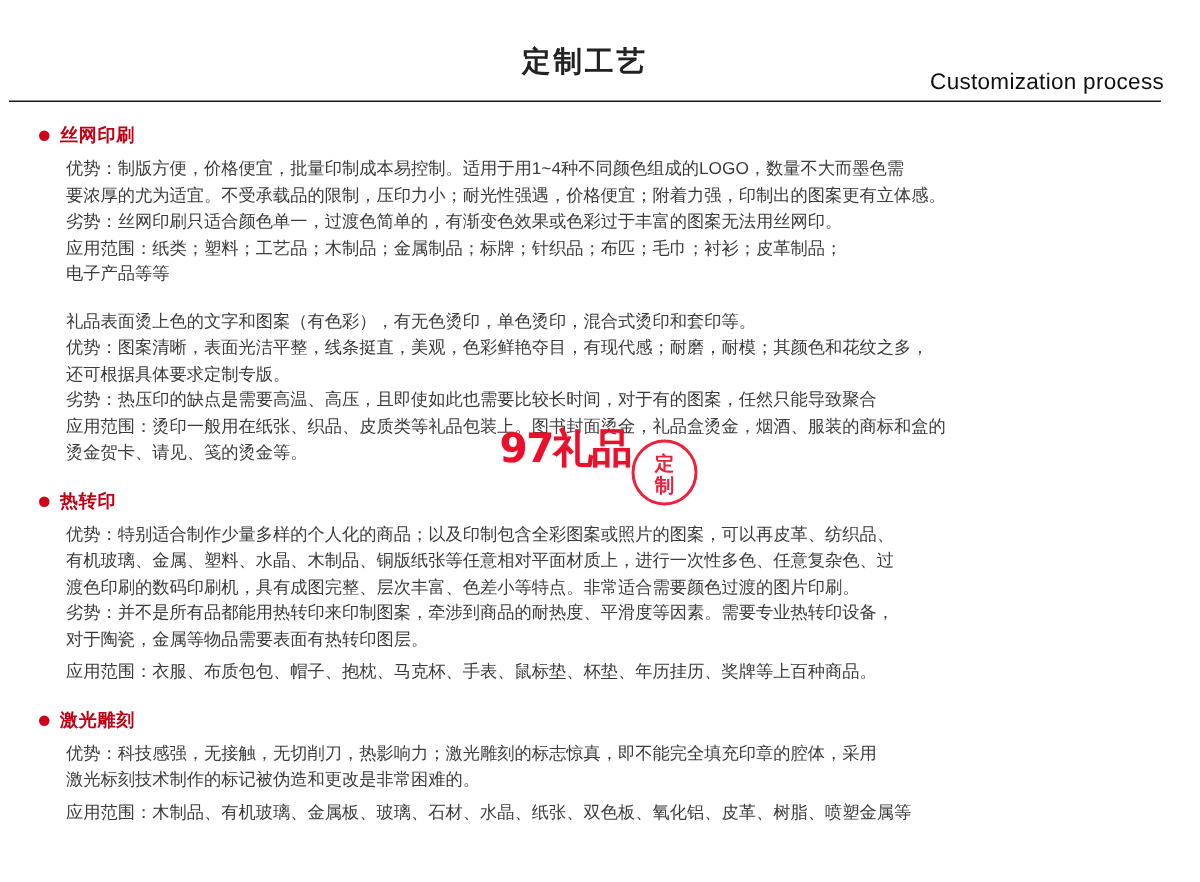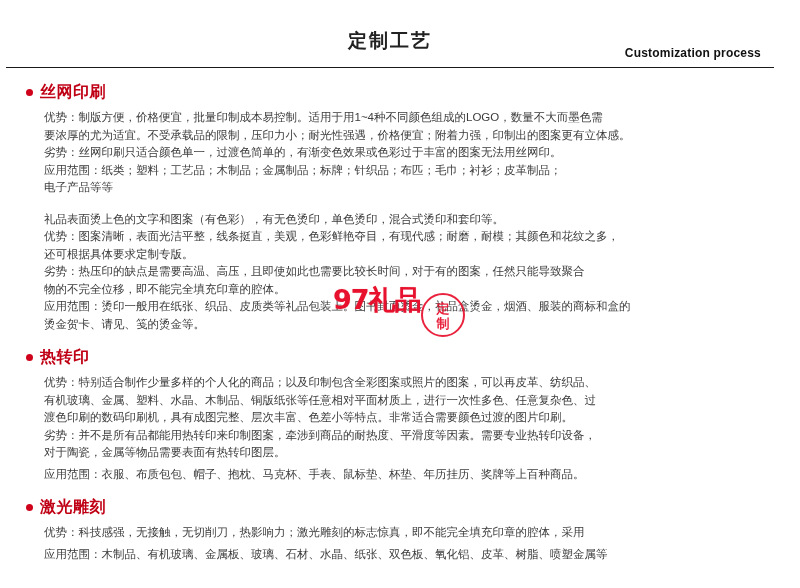--- a/index.html
+++ b/index.html
@@ -26,24 +26,24 @@
     position: relative;
   }
   .header-title {
     font-size: 19px;
     font-weight: bold;
     color: #222;
     letter-spacing: 2px;
   }
   .header-sub {
     position: absolute;
-    right: 19px;
+    right: 4px;
     top: 46px;
-    font-size: 12px;
-    font-weight: bold;
+    font-size: 15px;
+    font-weight: normal;
     color: #111;
     letter-spacing: 0.2px;
   }
   .rule {
     margin: 13px 6px 0 6px;
     border-top: 1px solid #1a1a1a;
     height: 0;
   }
   
   .content {
@@ -57,21 +57,21 @@
     margin-bottom: 6px;
   }
   .bullet {
     width: 7px; height: 7px;
     border-radius: 50%;
     background: #d0021b;
     display: inline-block;
     flex: 0 0 auto;
   }
   .sec-title {
-    font-size: 16px;
+    font-size: 12px;
     font-weight: bold;
     color: #c00014;
     letter-spacing: 0.5px;
   }
   .para {
     margin: 0 0 2px 0;
     padding-left: 18px;
     font-size: 11.5px;
     line-height: 17.5px;
     color: #3b3b3b;
@@ -137,21 +137,20 @@
       <p class="para tight">劣势：丝网印刷只适合颜色单一，过渡色简单的，有渐变色效果或色彩过于丰富的图案无法用丝网印。</p>
       <p class="para tight">应用范围：纸类；塑料；工艺品；木制品；金属制品；标牌；针织品；布匹；毛巾；衬衫；皮革制品；</p>
       <p class="para tight">电子产品等等</p>
     </div>
 
     <div class="section">
       <p class="para tight">礼品表面烫上色的文字和图案（有色彩），有无色烫印，单色烫印，混合式烫印和套印等。</p>
       <p class="para tight">优势：图案清晰，表面光洁平整，线条挺直，美观，色彩鲜艳夺目，有现代感；耐磨，耐模；其颜色和花纹之多，</p>
       <p class="para tight">还可根据具体要求定制专版。</p>
       <p class="para tight">劣势：热压印的缺点是需要高温、高压，且即使如此也需要比较长时间，对于有的图案，任然只能导致聚合</p>
-      <p class="para tight">物的不完全位移，即不能完全填充印章的腔体。</p>
       <p class="para tight">应用范围：烫印一般用在纸张、织品、皮质类等礼品包装上。图书封面烫金，礼品盒烫金，烟酒、服装的商标和盒的</p>
       <p class="para tight">烫金贺卡、请见、笺的烫金等。</p>
     </div>
 
     <div class="section">
       <div class="sec-head">
         <span class="bullet"></span>
         <span class="sec-title">热转印</span>
       </div>
       <p class="para tight">优势：特别适合制作少量多样的个人化的商品；以及印制包含全彩图案或照片的图案，可以再皮革、纺织品、</p>
@@ -162,20 +161,21 @@
       <div class="gap"></div>
       <p class="para tight">应用范围：衣服、布质包包、帽子、抱枕、马克杯、手表、鼠标垫、杯垫、年历挂历、奖牌等上百种商品。</p>
     </div>
 
     <div class="section">
       <div class="sec-head">
         <span class="bullet"></span>
         <span class="sec-title">激光雕刻</span>
       </div>
       <p class="para tight">优势：科技感强，无接触，无切削刀，热影响力；激光雕刻的标志惊真，即不能完全填充印章的腔体，采用</p>
+      <p class="para tight">激光标刻技术制作的标记被伪造和更改是非常困难的。</p>
       <div class="gap"></div>
       <p class="para tight">应用范围：木制品、有机玻璃、金属板、玻璃、石材、水晶、纸张、双色板、氧化铝、皮革、树脂、喷塑金属等</p>
     </div>
 
   </div>
 
   <div class="watermark">
     <div class="wm-text">97礼品</div>
     <div class="wm-stamp">
       <span>定</span><br>

